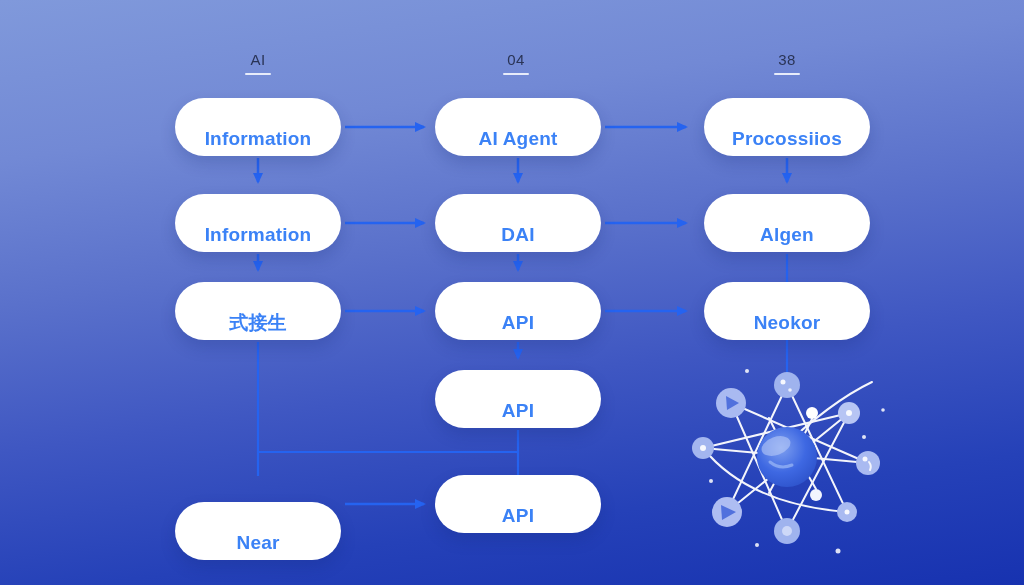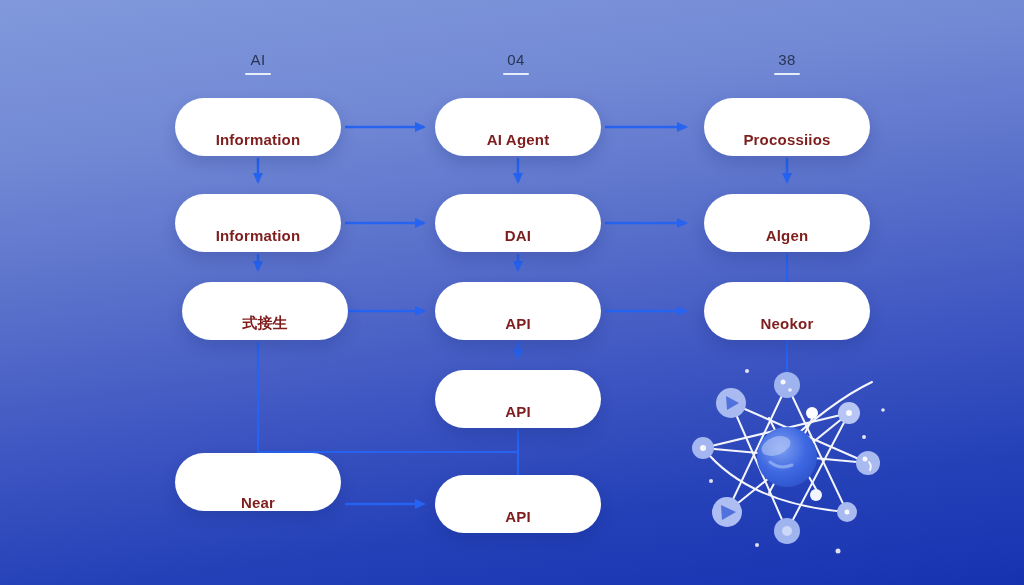--- a/index.html
+++ b/index.html
@@ -55,23 +55,23 @@
     height: 58px;
     background: #ffffff;
     border-radius: 29px;
     z-index: 2;
     display: flex;
     align-items: center;
     justify-content: center;
     box-shadow: 0 7px 16px rgba(16, 34, 110, 0.20);
   }
   .box-label {
-    font-size: 15px;
+    font-size: 19px;
     font-weight: bold;
-    color: #7f1d1d;
+    color: #3b82f6;
     letter-spacing: 0.2px;
     white-space: nowrap;
     margin-top: 24px;
   }
 </style>
 </head>
 <body>
 
 <div class="stage">
 
@@ -136,35 +136,35 @@
   <div class="box" style="left:175px; top:194px;">
     <span class="box-label">Information</span>
   </div>
   <div class="box" style="left:704px; top:194px;">
     <span class="box-label">Algen</span>
   </div>
   <div class="box" style="left:435px; top:194px;">
     <span class="box-label">DAI</span>
   </div>
 
-  <div class="box" style="left:182px; top:282px;">
+  <div class="box" style="left:175px; top:282px;">
     <span class="box-label">式接生</span>
   </div>
   <div class="box" style="left:435px; top:282px;">
     <span class="box-label">API</span>
   </div>
   <div class="box" style="left:704px; top:282px;">
     <span class="box-label">Neokor</span>
   </div>
 
   <div class="box" style="left:435px; top:370px;">
     <span class="box-label">API</span>
   </div>
 
-  <div class="box" style="left:175px; top:453px;align-items:flex-end;">
+  <div class="box" style="left:175px; top:502px;">
     <span class="box-label">Near</span>
   </div>
   <div class="box" style="left:435px; top:475px;">
     <span class="box-label">API</span>
   </div>
 
   <svg class="illustration-layer" viewBox="0 0 1024 585" xmlns="http://www.w3.org/2000/svg">
     <defs>
       <radialGradient id="coreGrad" cx="40%" cy="35%" r="75%">
         <stop offset="0%" stop-color="#7fa0f0"></stop>

